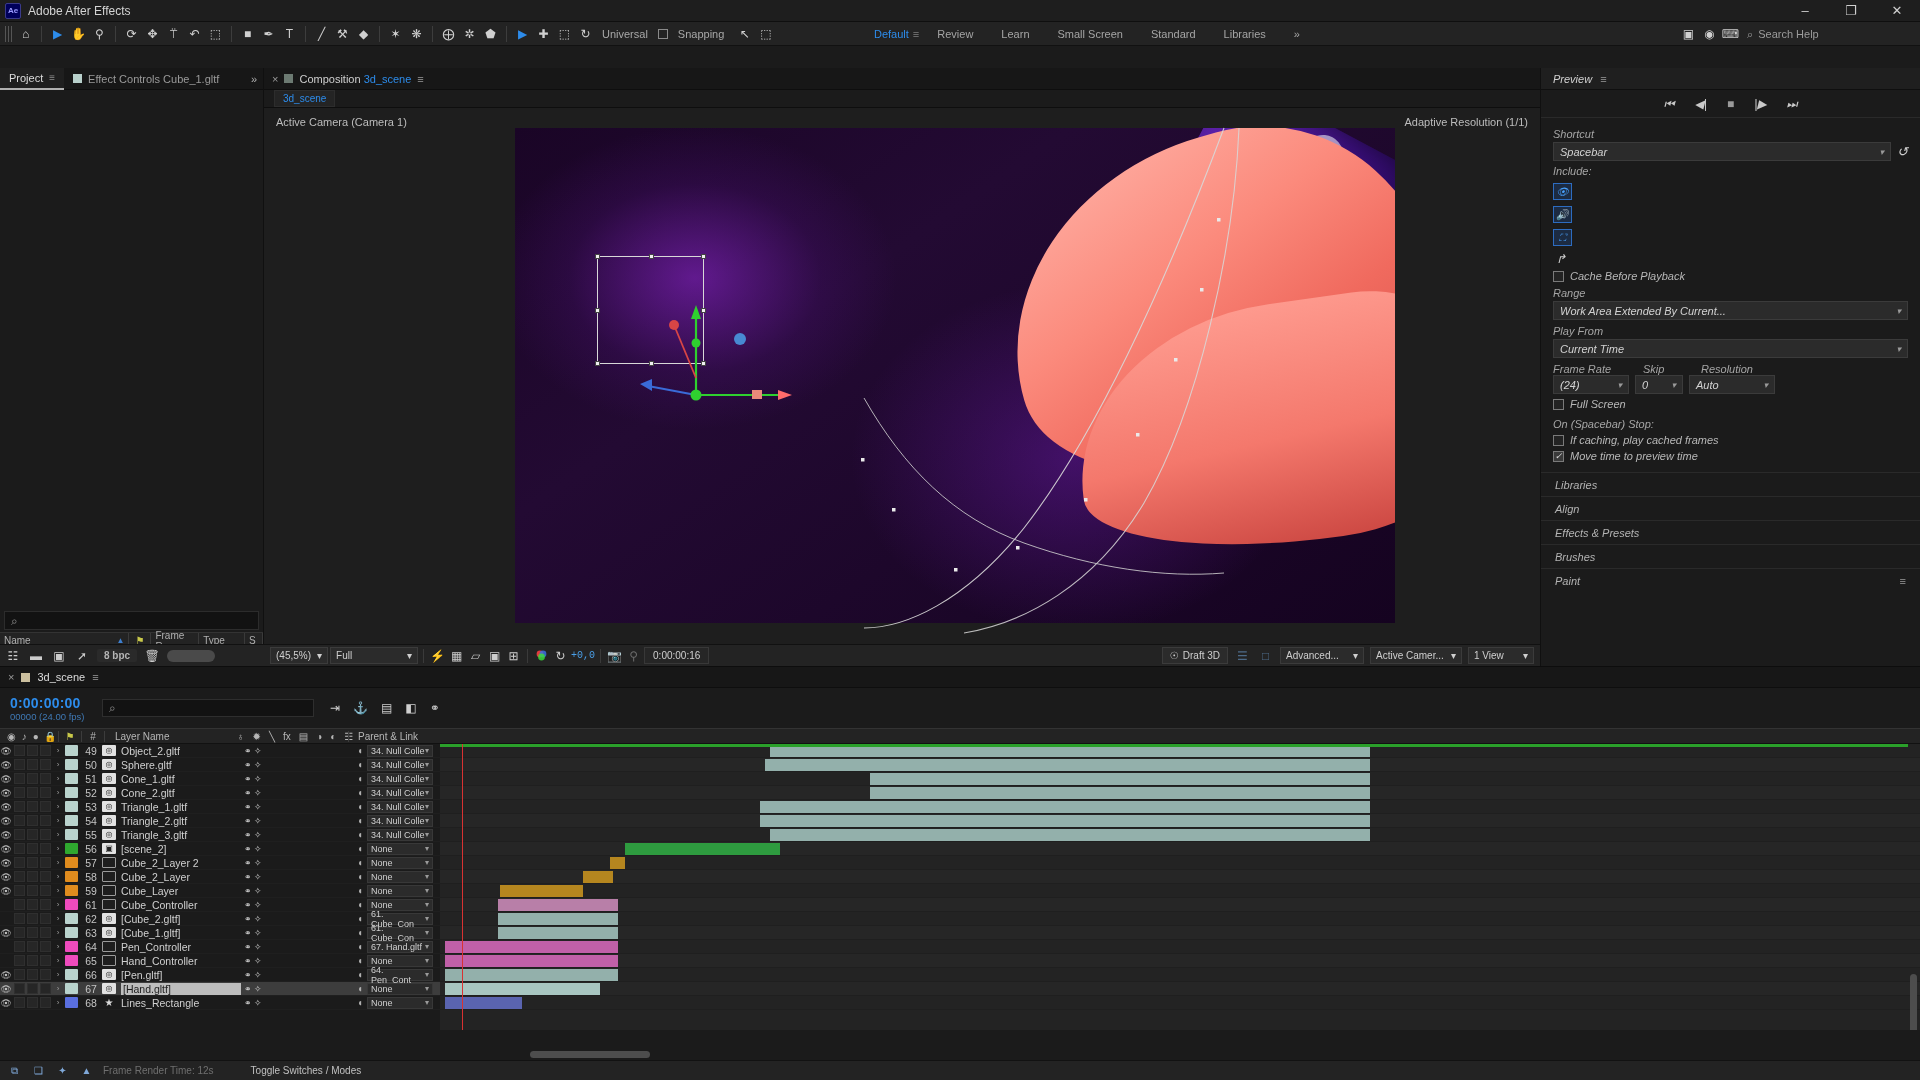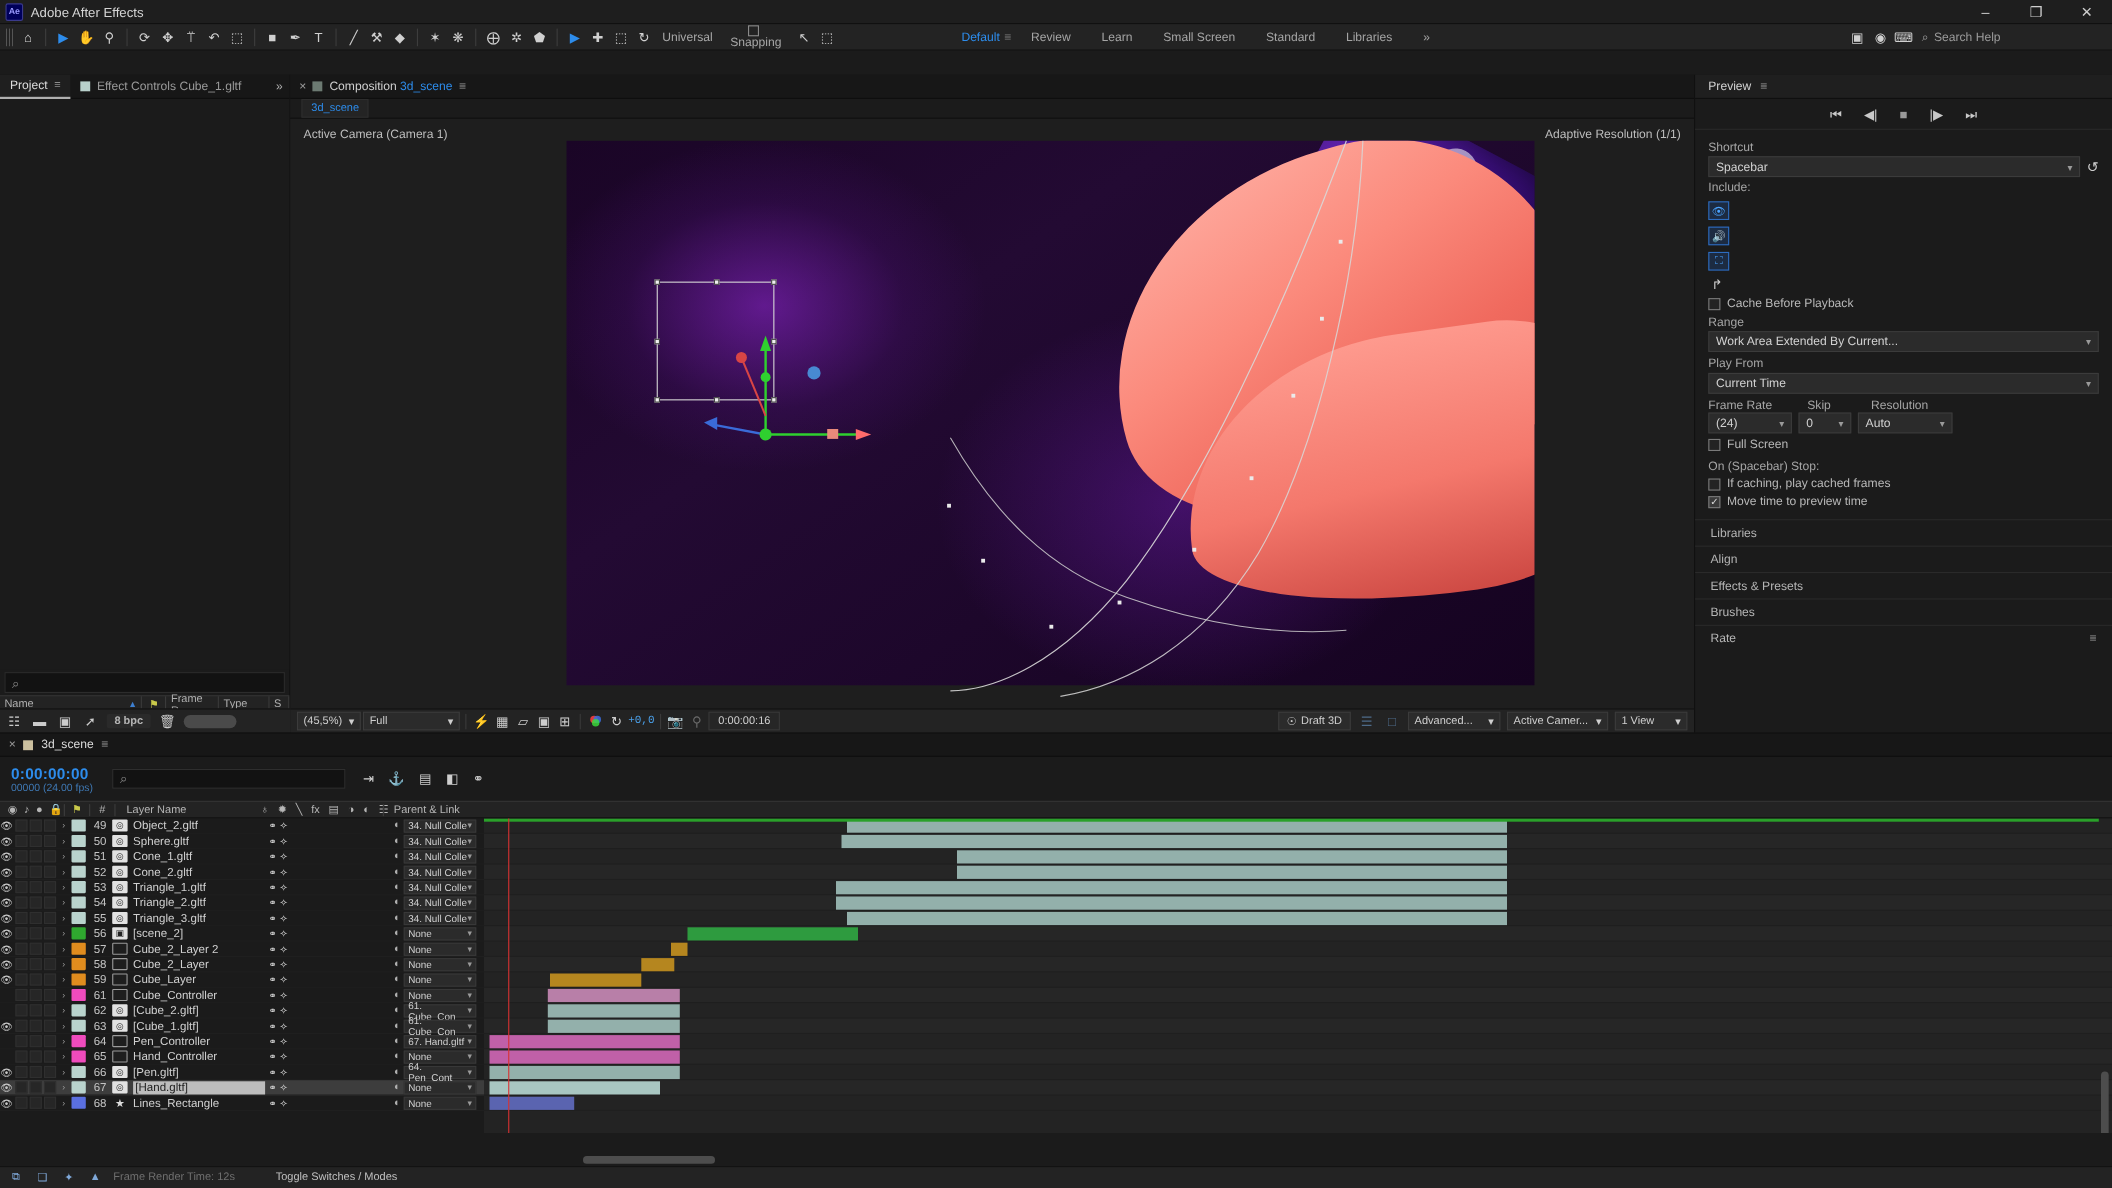--- a/index.html
+++ b/index.html
@@ -48,21 +48,21 @@
   .tb-grip { width: 7px; height: 16px; margin: 0 3px;
     background: repeating-linear-gradient(to right,#555 0 1px,transparent 1px 3px); }
   .tool {
     width: 21px; height: 21px; display: flex; align-items: center; justify-content: center;
     color: #d0d0d0; position: relative;
   }
   .tool.sel { color: #2d8ceb; }
   .tb-sep { width: 1px; height: 16px; background: #3d3d3d; margin: 0 5px; }
   .tb-label { font-size: 11px; color: #a8a8a8; padding: 0 6px; }
   .tb-check { width: 10px; height: 10px; border: 1px solid #8a8a8a; margin-right: 4px; }
-  .tb-chk-wrap { display: flex; align-items: center; padding: 0 4px; flex-direction: column; }
+  .tb-chk-wrap { display: flex; align-items: center; padding: 0 4px; }
   .ws-tabs { position: absolute; left: 860px; top: 0; height: 24px; display: flex; align-items: center; }
   .ws-tab { font-size: 11px; color: #a5a5a5; padding: 0 14px; height: 24px; display: flex; align-items: center; }
   .ws-tab.active { color: #2d8ceb; }
   .ws-menu-ic { color: #7d7d7d; margin-left: -10px; margin-right: 4px; font-size: 11px; }
   .tb-right { position: absolute; right: 4px; top: 0; height: 24px; display: flex; align-items: center; }
   .search-help {
     display: flex; align-items: center; gap: 5px; font-size: 11px; color: #9b9b9b;
     padding-left: 6px; width: 175px;
   }
 
@@ -171,21 +171,21 @@
   .selbox .hnd.bl { left: -3px; bottom: -3px; }
   .selbox .hnd.br { right: -3px; bottom: -3px; }
   .selbox .hnd.tm { left: 50%; top: -3px; margin-left: -2px; }
   .selbox .hnd.bm { left: 50%; bottom: -3px; margin-left: -2px; }
   .selbox .hnd.ml { left: -3px; top: 50%; margin-top: -2px; }
   .selbox .hnd.mr { right: -3px; top: 50%; margin-top: -2px; }
 
   
   .right-dock {
     position: absolute; right: 0; top: 0; width: 380px; bottom: 414px;
-    background: #1b1b1b; border-left: 1px solid #101010;
+    background: #1b1b1b; border-left: 1px solid #101010; font-style: italic;
   }
   .rd-head {
     height: 22px; display: flex; align-items: center; gap: 8px; padding: 0 12px;
     background: #1f1f1f; border-bottom: 1px solid #0f0f0f;
   }
   .rd-head .t { font-size: 11px; color: #d2d2d2; }
   .rd-head .hamb { color: #9a9a9a; font-size: 11px; }
   .prev-transport {
     height: 28px; display: flex; align-items: center; justify-content: center; gap: 20px;
     border-bottom: 1px solid #2a2a2a; color: #c9c9c9;
@@ -666,21 +666,21 @@
         <div class="rd-sec">
           <span>Align</span>
         </div>
         <div class="rd-sec">
           <span>Effects &amp; Presets</span>
         </div>
         <div class="rd-sec">
           <span>Brushes</span>
         </div>
         <div class="rd-sec">
-          <span>Rate</span>
+          <span>Paint</span>
           <span style="color:#9a9a9a;">≡</span>
         </div>
       </div>
     </div>
 
     <div class="timeline">
       <div class="tl-tabbar">
         <span class="x">×</span>
         <span class="sq"></span>
         <span class="nm">3d_scene</span>

